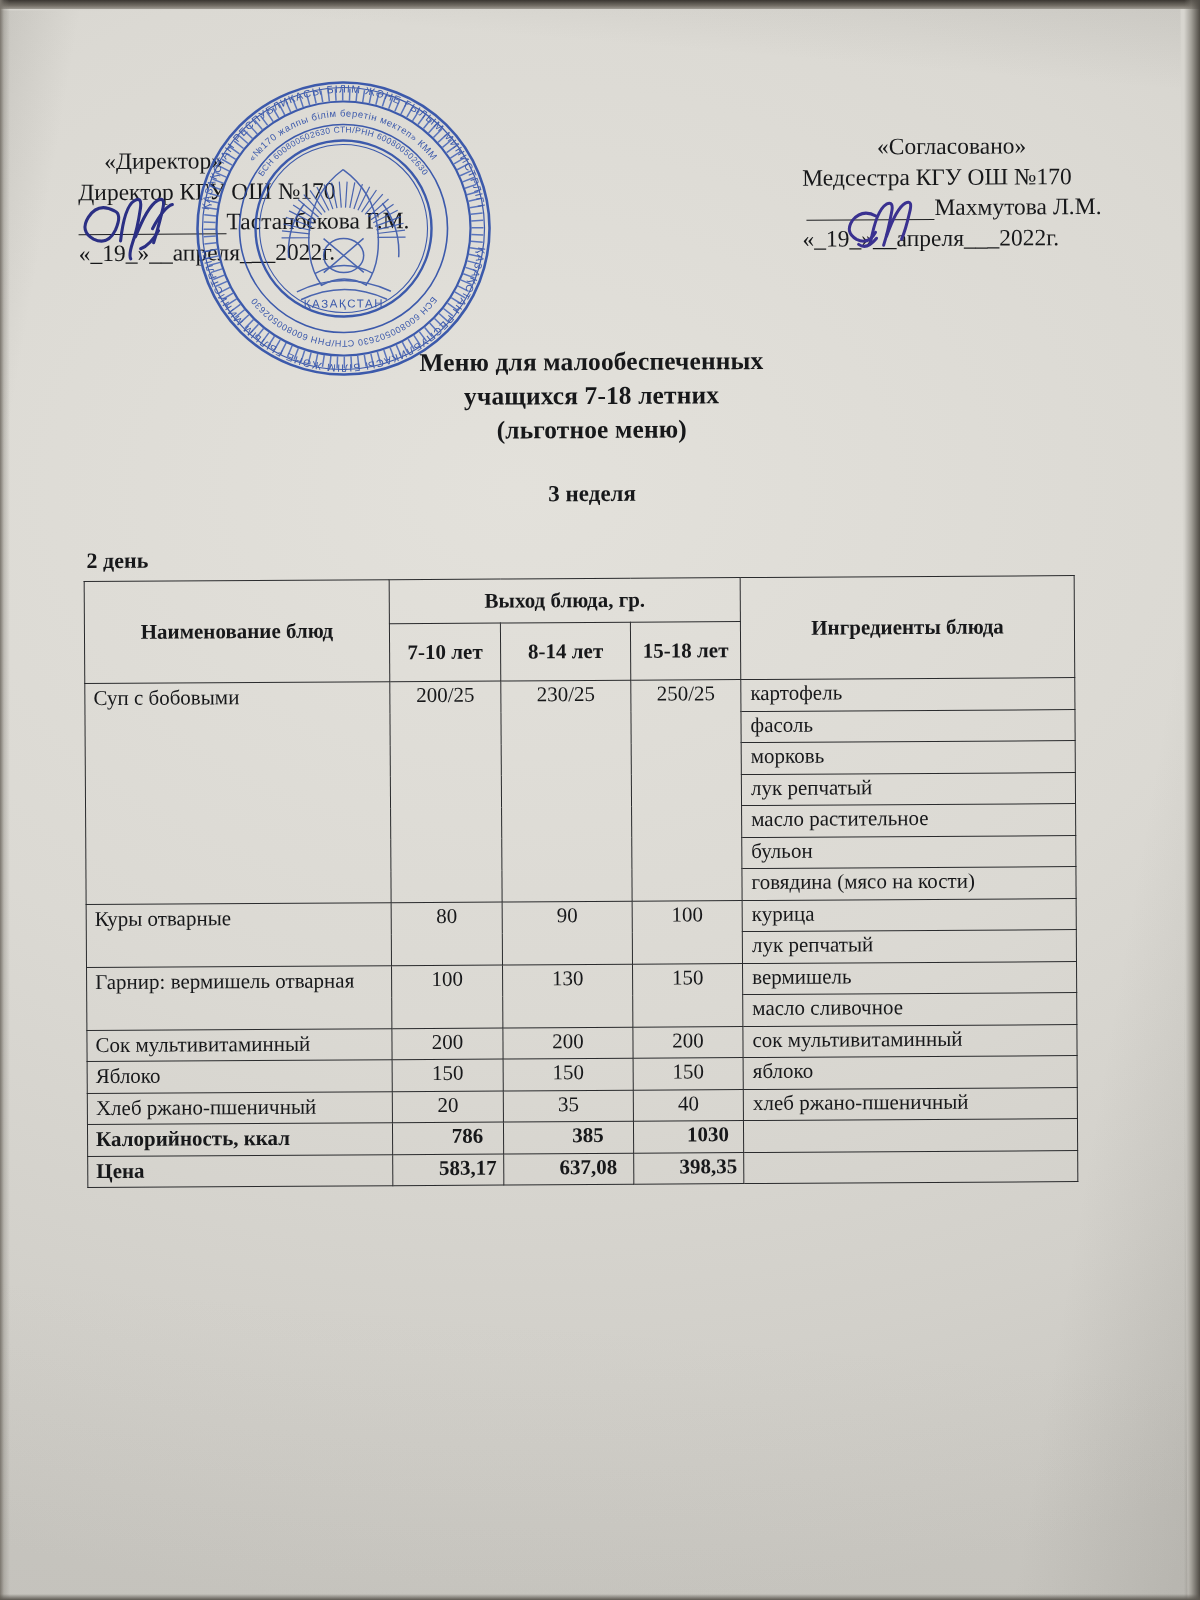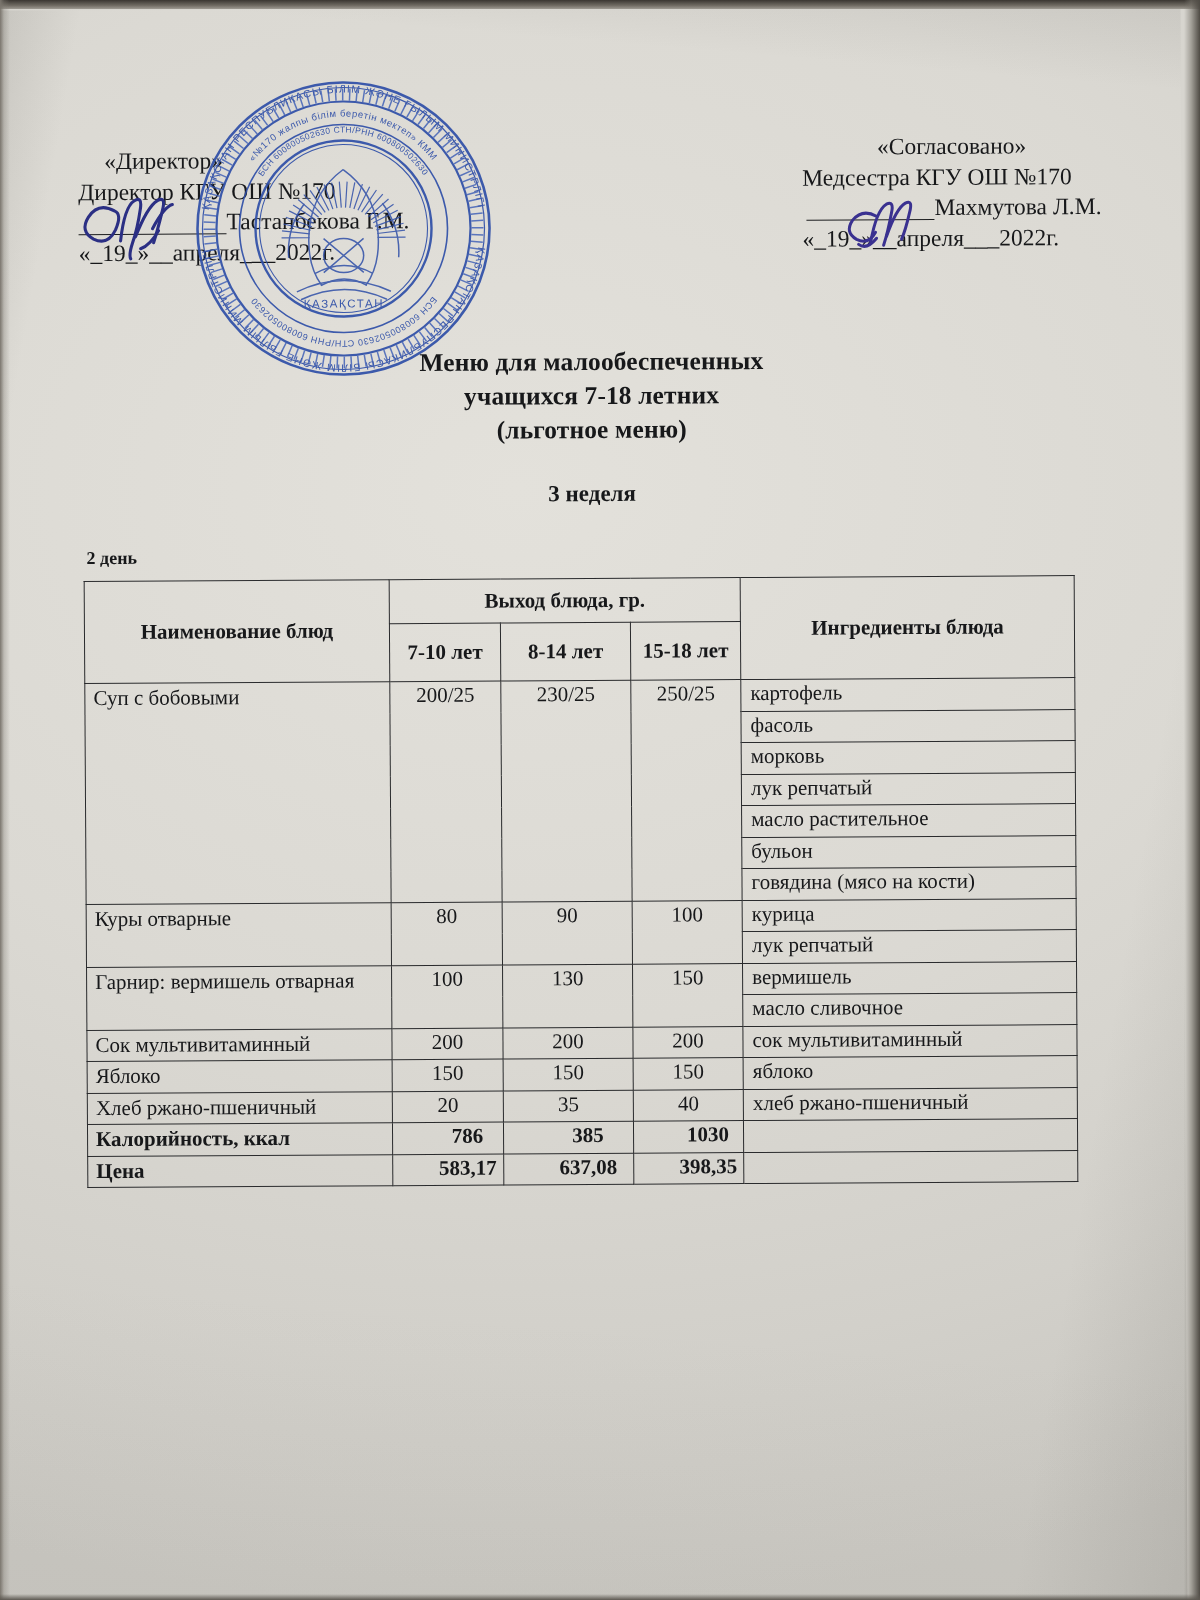--- a/index.html
+++ b/index.html
@@ -71,21 +71,21 @@
     text-align: center; font-weight: bold; font-size: 25.5px; line-height: 1.33;
     letter-spacing: .1px;
   }
   #title .ln { display: block; }
   #week {
     position: absolute; left: 0; top: 481px; width: 1188px;
     text-align: center; font-weight: bold; font-size: 23px;
   }
   #day {
     position: absolute; left: 88px; top: 545px;
-    font-weight: bold; font-size: 18px;
+    font-weight: bold; font-size: 22px;
   }
 
   
   #tbl-wrap { position: absolute; left: 85px; top: 578px; width: 990px; }
   table { border-collapse: collapse; width: 990px; table-layout: fixed; }
   td, th {
     border: 1.5px solid #2a2b2d;
     padding: 1px 5px;
     font-size: 21px;
     font-weight: normal;

